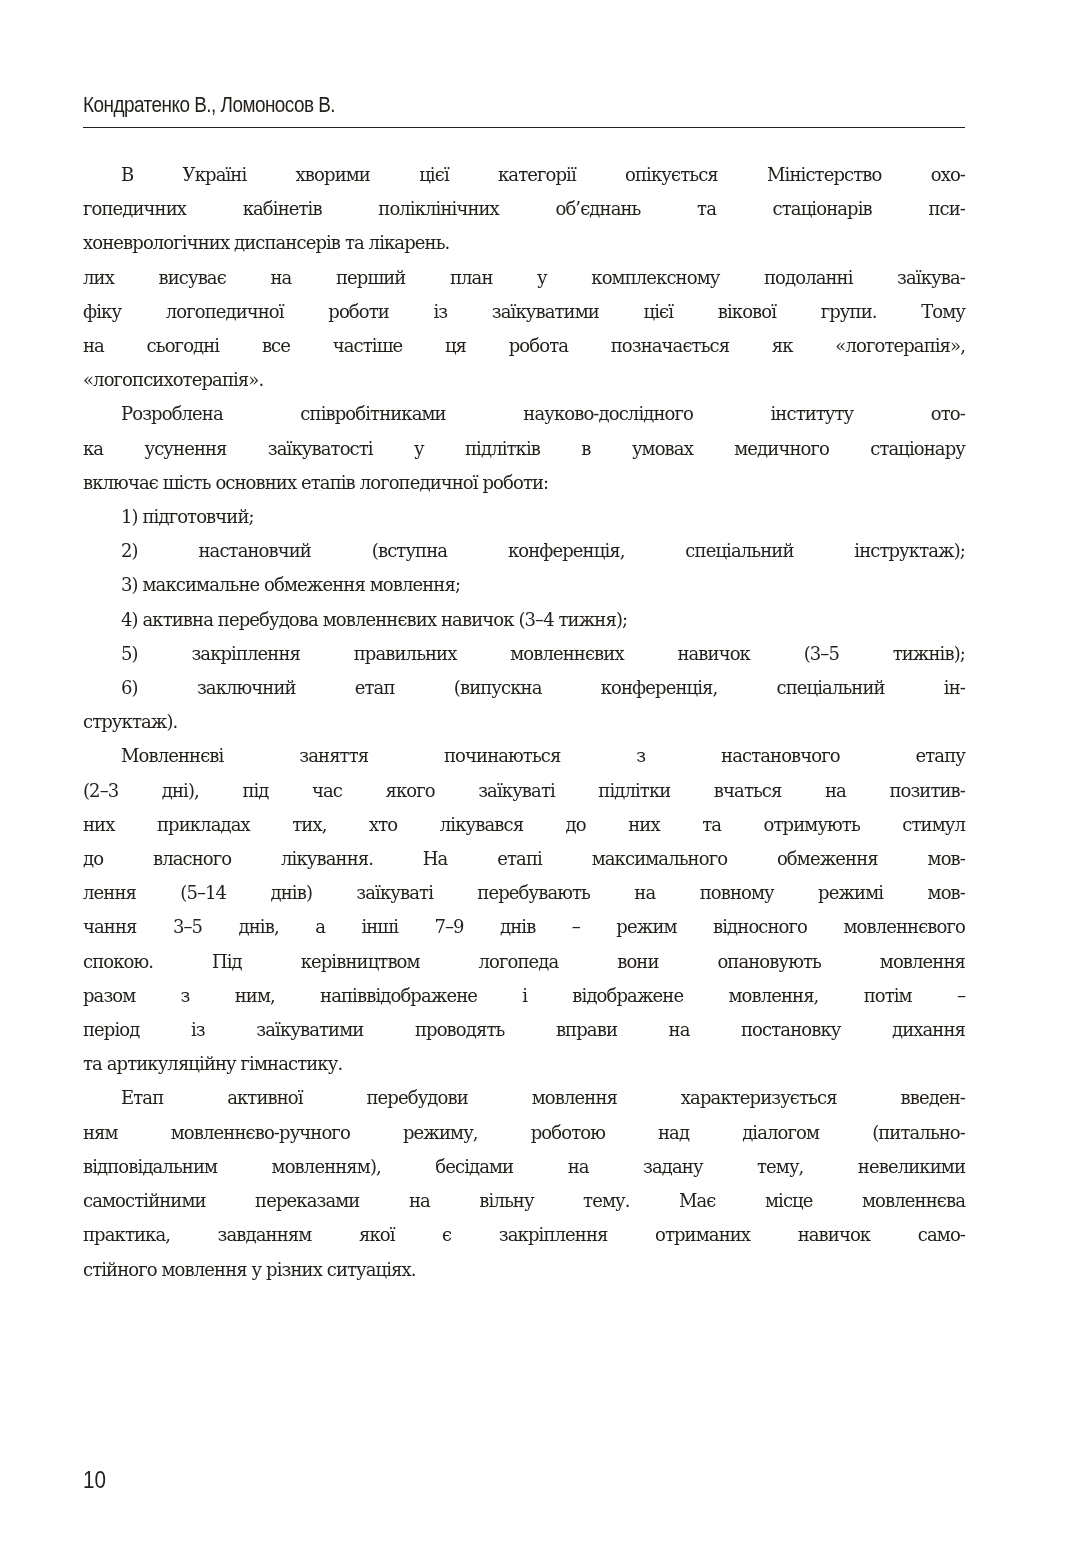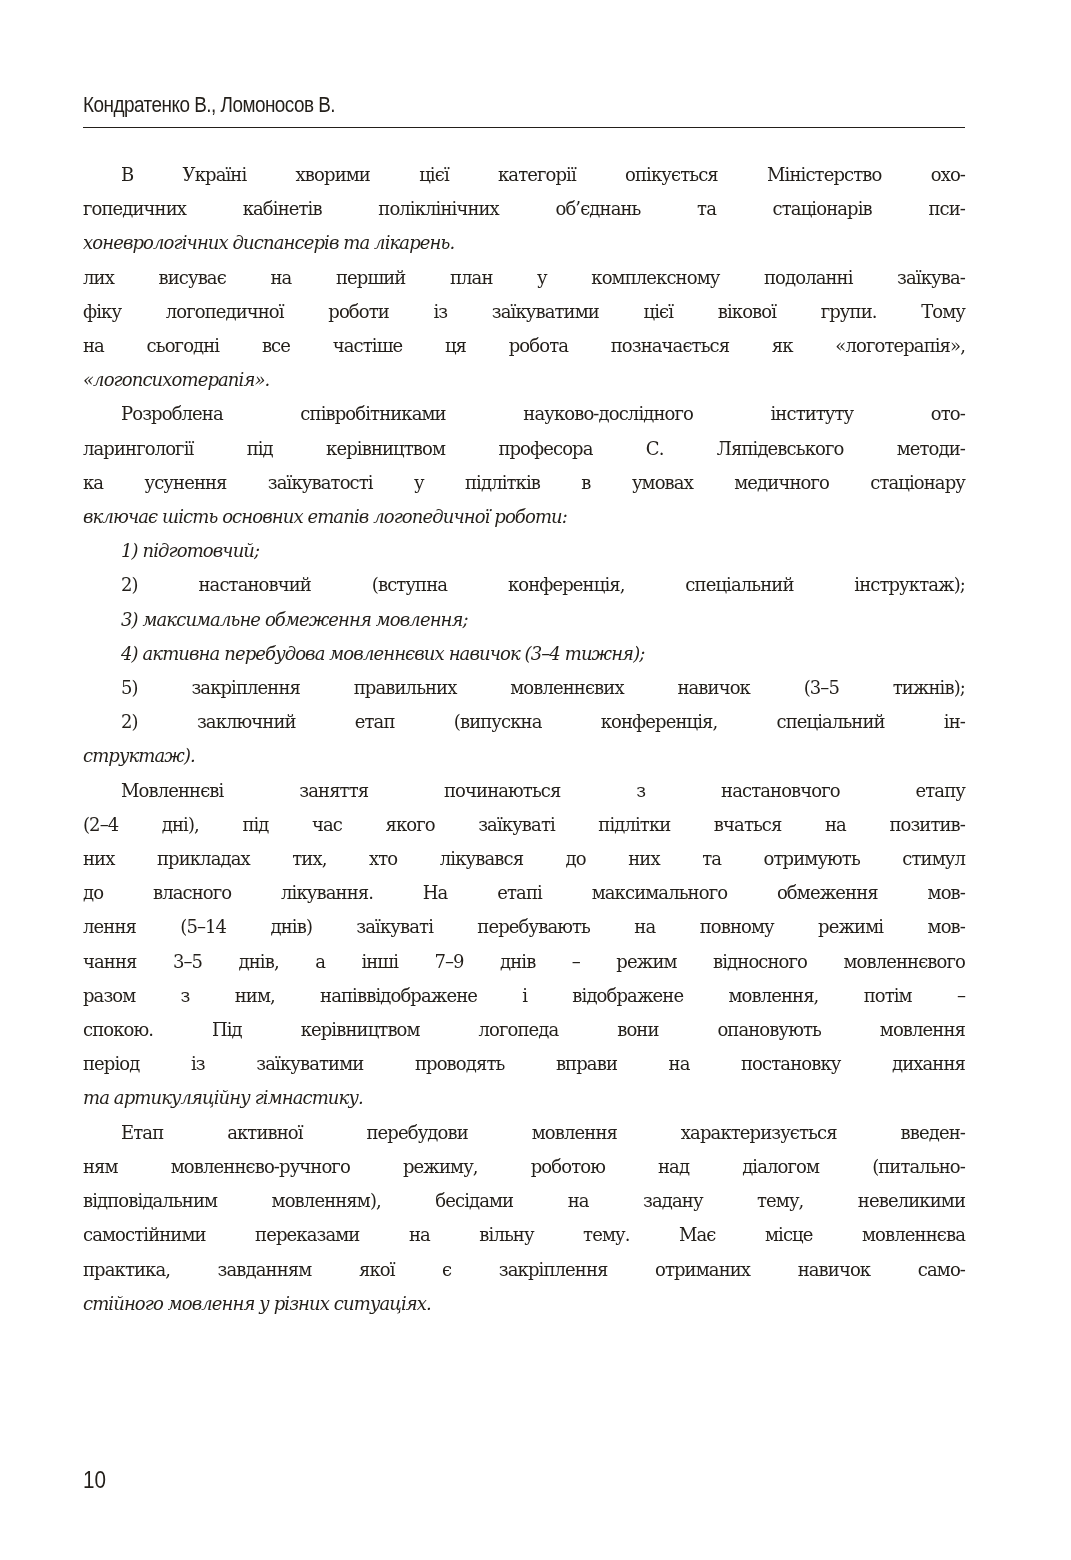--- a/index.html
+++ b/index.html
@@ -9,21 +9,21 @@
     font-family: "Liberation Sans", sans-serif; font-size: 22px; letter-spacing: -0.6px;
     transform: scaleX(0.86); transform-origin: left top; white-space: nowrap;
   }
   .rule { position: absolute; left: 83px; top: 127px; width: 882px; height: 1px; background: #231f1a; }
   .body {
     position: absolute; left: 83px; top: 158px; width: 882px;
     font-family: "DejaVu Serif", serif; font-size: 18px; line-height: 34.2px;
     text-align: justify; letter-spacing: -0.9px;
   }
   .line { display: block; text-align-last: justify; white-space: nowrap; overflow: visible; }
-  .line.last { text-align-last: left; font-style: italic; }
+  .line.last { text-align-last: left; }
   .indent { padding-left: 38px; }
   .page-number {
     position: absolute; left: 83px; top: 1466px;
     font-family: "Liberation Sans", sans-serif; font-size: 24px;
     transform: scaleX(0.86); transform-origin: left top;
   }
 </style>
 </head>
 <body>
 
@@ -40,44 +40,43 @@
 
   <div>
     <span class="line">лих висуває на перший план у комплексному подоланні заїкува-</span>
     <span class="line">фіку логопедичної роботи із заїкуватими цієї вікової групи. Тому</span>
     <span class="line">на сьогодні все частіше ця робота позначається як «логотерапія»,</span>
     <span class="line last">«логопсихотерапія».</span>
   </div>
 
   <div>
     <span class="line indent">Розроблена співробітниками науково-дослідного інституту ото-</span>
-    <span class="line">ларингології під керівництвом професора С. Ляпідевського методи-</span>
     <span class="line">ка усунення заїкуватості у підлітків в умовах медичного стаціонару</span>
     <span class="line last">включає шість основних етапів логопедичної роботи:</span>
   </div>
 
   <div>
     <span class="line indent last">1) підготовчий;</span>
     <span class="line indent">2) настановчий (вступна конференція, спеціальний інструктаж);</span>
     <span class="line indent last">3) максимальне обмеження мовлення;</span>
     <span class="line indent last">4) активна перебудова мовленнєвих навичок (3–4 тижня);</span>
     <span class="line indent">5) закріплення правильних мовленнєвих навичок (3–5 тижнів);</span>
-    <span class="line indent">2) заключний етап (випускна конференція, спеціальний ін-</span>
+    <span class="line indent">6) заключний етап (випускна конференція, спеціальний ін-</span>
     <span class="line last">структаж).</span>
   </div>
 
   <div>
     <span class="line indent">Мовленнєві заняття починаються з настановчого етапу</span>
-    <span class="line">(2–4 дні), під час якого заїкуваті підлітки вчаться на позитив-</span>
+    <span class="line">(2–3 дні), під час якого заїкуваті підлітки вчаться на позитив-</span>
     <span class="line">них прикладах тих, хто лікувався до них та отримують стимул</span>
     <span class="line">до власного лікування. На етапі максимального обмеження мов-</span>
     <span class="line">лення (5–14 днів) заїкуваті перебувають на повному режимі мов-</span>
     <span class="line">чання 3–5 днів, а інші 7–9 днів – режим відносного мовленнєвого</span>
+    <span class="line">спокою. Під керівництвом логопеда вони опановують мовлення</span>
     <span class="line">разом з ним, напіввідображене і відображене мовлення, потім –</span>
-    <span class="line">спокою. Під керівництвом логопеда вони опановують мовлення</span>
     <span class="line">період із заїкуватими проводять вправи на постановку дихання</span>
     <span class="line last">та артикуляційну гімнастику.</span>
   </div>
 
   <div>
     <span class="line indent">Етап активної перебудови мовлення характеризується введен-</span>
     <span class="line">ням мовленнєво-ручного режиму, роботою над діалогом (питально-</span>
     <span class="line">відповідальним мовленням), бесідами на задану тему, невеликими</span>
     <span class="line">самостійними переказами на вільну тему. Має місце мовленнєва</span>
     <span class="line">практика, завданням якої є закріплення отриманих навичок само-</span>

